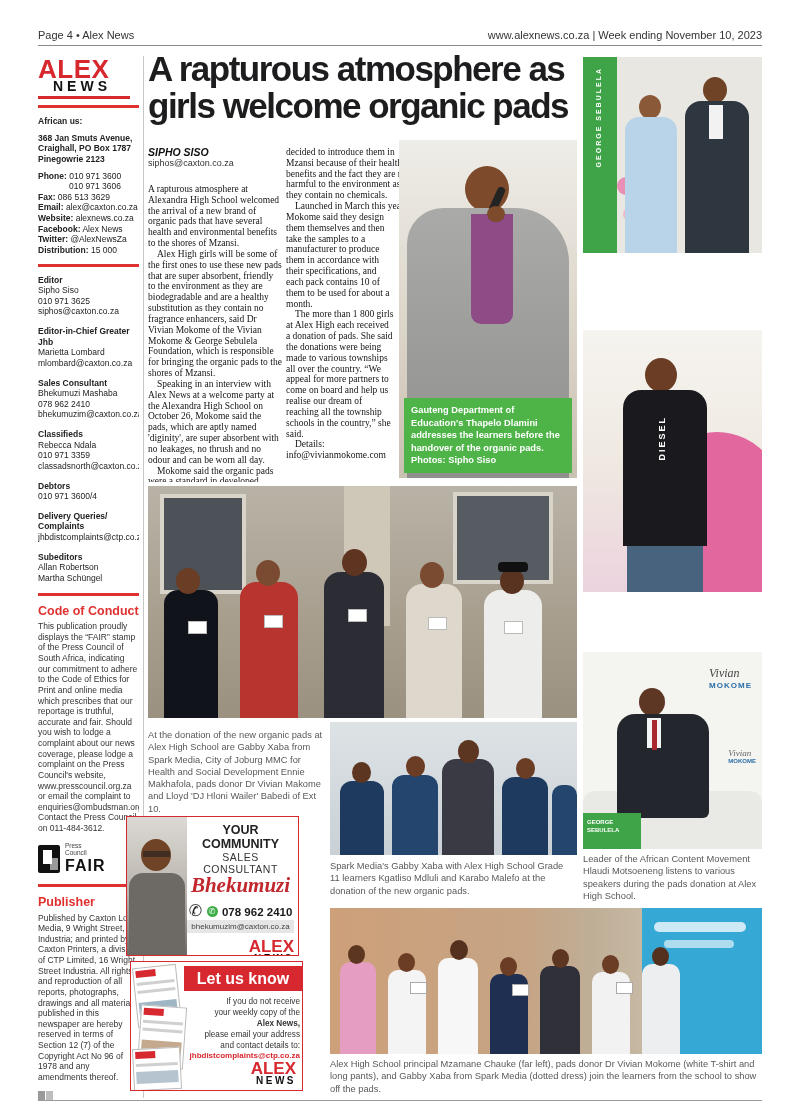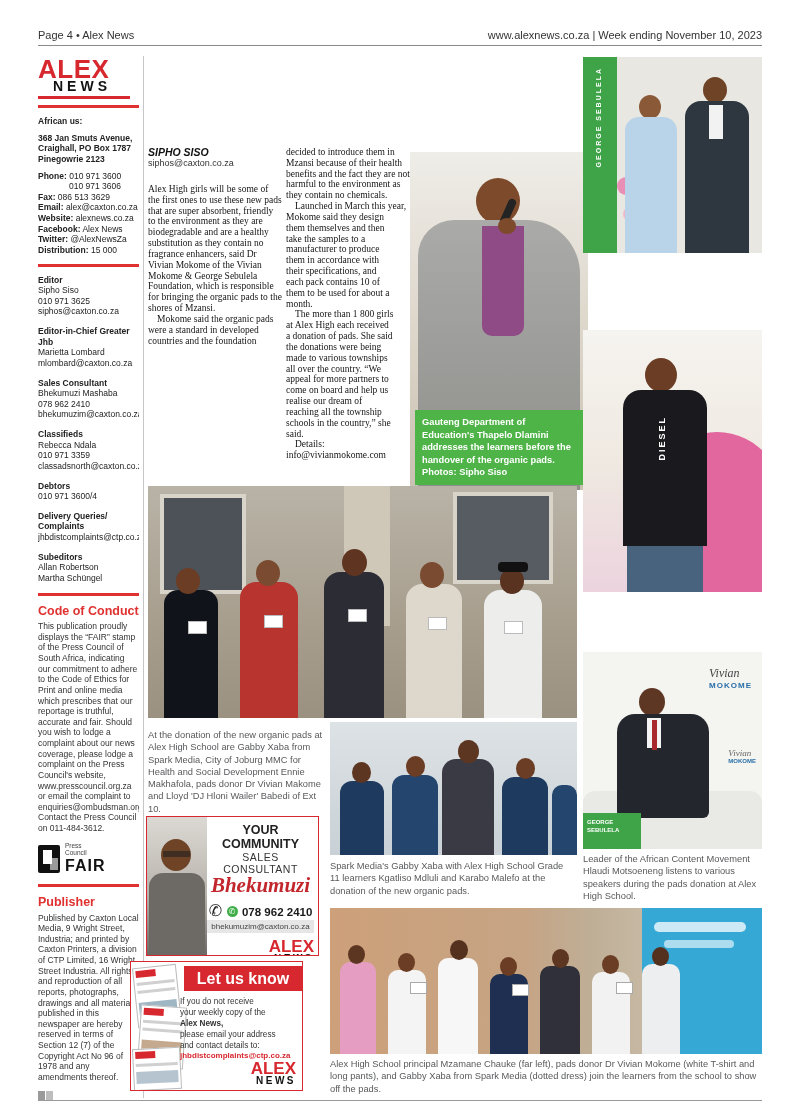--- a/index.html
+++ b/index.html
@@ -66,21 +66,21 @@
   .ad-name{font-family:"Liberation Serif",serif;font-style:italic;font-weight:bold;
            color:#c1272d;font-size:21px;text-align:center;line-height:1;}
   .ad-phone{font-weight:900;font-size:11.5px;color:#1a1a1a;}
   .ad-mail{background:#e6e6e6;color:#444;font-size:8px;text-align:center;padding:2px 0;}
   .minilogo .al-top{color:#d7282f;font-weight:900;font-size:17px;line-height:1;}
   .minilogo .al-bot{color:#111;font-weight:900;font-size:10px;letter-spacing:2.5px;margin-left:10px;margin-top:-2px;line-height:1;}
   .wapp{display:inline-block;width:11px;height:11px;border-radius:50%;background:#3fae49;color:#fff;
         font-size:8px;text-align:center;line-height:11px;vertical-align:middle;}
   .know-banner{position:absolute;right:0;top:4px;width:118px;height:25px;background:#d7282f;color:#fff;
         font-weight:900;font-size:16px;text-align:center;line-height:25px;}
-  .know-body{position:absolute;right:2px;top:34px;width:120px;font-size:8.2px;color:#333;text-align:left;line-height:1.35;}
+  .know-body{position:absolute;right:2px;top:34px;width:120px;font-size:8.2px;color:#333;text-align:right;line-height:1.35;}
   .know-mail{color:#d7282f;font-weight:bold;font-size:8px;}
   .paper{position:absolute;background:#fff;border:1px solid #bbb;}
   .paper .p-red{position:absolute;left:2px;top:2px;width:20px;height:7px;background:#d7282f;}
   .paper .p-ln{position:absolute;left:2px;right:2px;height:3px;background:#d0d0d0;}
 </style>
 </head>
 <body>
 
 <div class="page">
 
@@ -166,38 +166,41 @@
     <div class="s-head-red">Publisher</div>
     <div class="s-body">Published by Caxton Local Media, 9 Wright Street, Industria; and printed by Caxton Printers, a division of CTP Limited, 16 Wright Street Industria. All rights and reproduction of all reports, photographs, drawings and all materials published in this newspaper are hereby reserved in terms of Section 12 (7) of the Copyright Act No 96 of 1978 and any amendments thereof.</div>
 
     <div class="caxlogo">
       <div class="cax-sq"></div>
 
     </div>
 
   </div>
 
+  <div class="abs" id="headline">A rapturous atmosphere as girls welcome organic pads</div>
   <div class="abs" id="byline">
     <div class="by-name">SIPHO SISO</div>
     <div class="by-mail">siphos@caxton.co.za</div>
   </div>
   <div class="abs artcol" id="col1">
+    <p class="para">A rapturous atmosphere at Alexandra High School welcomed the arrival of a new brand of organic pads that have several health and environmental benefits to the shores of Mzansi.</p>
     <p class="para">Alex High girls will be some of the first ones to use these new pads that are super absorbent, friendly to the environment as they are biodegradable and are a healthy substitution as they contain no fragrance enhancers, said Dr Vivian Mokome of the Vivian Mokome &amp; George Sebulela Foundation, which is responsible for bringing the organic pads to the shores of Mzansi.</p>
+    <p class="para">Speaking in an interview with Alex News at a welcome party at the Alexandra High School on October 26, Mokome said the pads, which are aptly named 'diginity', are super absorbent with no leakages, no thrush and no odour and can be worn all day.</p>
     <p class="para">Mokome said the organic pads were a standard in developed countries and the foundation</p>
   </div>
   <div class="abs artcol" id="col2">
     <div style="float:right;width:1px;height:66px;"></div>
     <div style="float:right;clear:right;width:22px;height:266px;"></div>
     <p class="para">decided to introduce them in Mzansi because of their health benefits and the fact they are not harmful to the environment as they contain no chemicals.</p>
     <p class="para">Launched in March this year, Mokome said they design them themselves and then take the samples to a manufacturer to produce them in accordance with their specifications, and each pack contains 10 of them to be used for about a month.</p>
     <p class="para">The more than 1 800 girls at Alex High each received a donation of pads. She said the donations were being made to various townships all over the country. “We appeal for more partners to come on board and help us realise our dream of reaching all the township schools in the country,” she said.</p>
     <p class="para">Details: info@vivianmokome.com</p>
   </div>
 
-  <div class="photo" style="left:410px;top:140px;width:178px;height:338px;background:linear-gradient(180deg,#efede8 0%,#dcd5c9 55%,#c9c1b1 100%);margin-top:12px;">
+  <div class="photo" style="left:399px;top:140px;width:178px;height:338px;background:linear-gradient(180deg,#efede8 0%,#dcd5c9 55%,#c9c1b1 100%);">
     <div class="ph" style="left:66px;top:26px;width:44px;height:46px;border-radius:50%;background:#7d4a2b;"></div>
     <div class="ph" style="left:8px;top:68px;width:162px;height:270px;border-radius:36px 54px 0 0;background:linear-gradient(180deg,#aaaaa8,#8f8f8c);"></div>
     <div class="ph" style="left:72px;top:74px;width:42px;height:110px;border-radius:0 0 10px 10px;background:#8e4b86;"></div>
     <div class="ph" style="left:94px;top:46px;width:8px;height:28px;border-radius:4px;background:#232323;transform:rotate(24deg);"></div>
     <div class="ph" style="left:88px;top:66px;width:18px;height:16px;border-radius:50%;background:#7d4a2b;"></div>
     <div class="greenbox">Gauteng Department of Education's Thapelo Dlamini addresses the learners before the handover of the organic pads. Photos: Sipho Siso</div>
   </div>
 
   <div class="photo" style="left:583px;top:57px;width:179px;height:196px;background:#e9e7e1;">
     <div class="ph" style="left:0;top:0;width:34px;height:100%;background:#3fa348;">
@@ -270,21 +273,21 @@
     <div class="ph" style="left:62px;bottom:0;width:46px;height:80px;border-radius:12px 12px 0 0;background:#23456e;"></div>
     <div class="ph" style="left:76px;bottom:78px;width:19px;height:21px;border-radius:50%;background:#6b3d24;"></div>
     <div class="ph" style="left:112px;bottom:0;width:52px;height:96px;border-radius:14px 14px 0 0;background:#3a3a44;"></div>
     <div class="ph" style="left:128px;bottom:92px;width:21px;height:23px;border-radius:50%;background:#5d3621;"></div>
     <div class="ph" style="left:172px;bottom:0;width:46px;height:78px;border-radius:12px 12px 0 0;background:#1f3a5f;"></div>
     <div class="ph" style="left:186px;bottom:76px;width:19px;height:21px;border-radius:50%;background:#6b3d24;"></div>
     <div class="ph" style="left:222px;bottom:0;width:25px;height:70px;border-radius:10px 10px 0 0;background:#23456e;"></div>
   </div>
   <div class="cap" style="left:330px;top:860px;width:245px;">Spark Media's Gabby Xaba with Alex High School Grade 11 learners Kgatliso Mdluli and Karabo Malefo at the donation of the new organic pads.</div>
 
-  <div class="ad" style="left:146px;top:816px;width:173px;height:140px;">
+  <div class="ad" style="left:126px;top:816px;width:173px;height:140px;">
     <div class="ad-sales-photo">
       <div class="ph" style="left:14px;top:22px;width:30px;height:32px;border-radius:50%;background:#6e4326;"></div>
       <div class="ph" style="left:16px;top:34px;width:27px;height:6px;background:#222;opacity:.6;"></div>
       <div class="ph" style="left:2px;top:56px;width:56px;height:84px;border-radius:14px 14px 0 0;background:#6d6a66;"></div>
     </div>
     <div style="position:absolute;left:60px;top:6px;right:4px;">
       <div class="ad-s1">YOUR COMMUNITY</div>
       <div class="ad-s2">SALES CONSULTANT</div>
       <div class="ad-name">Bhekumuzi</div>
       <div style="text-align:center;margin-top:5px;">

